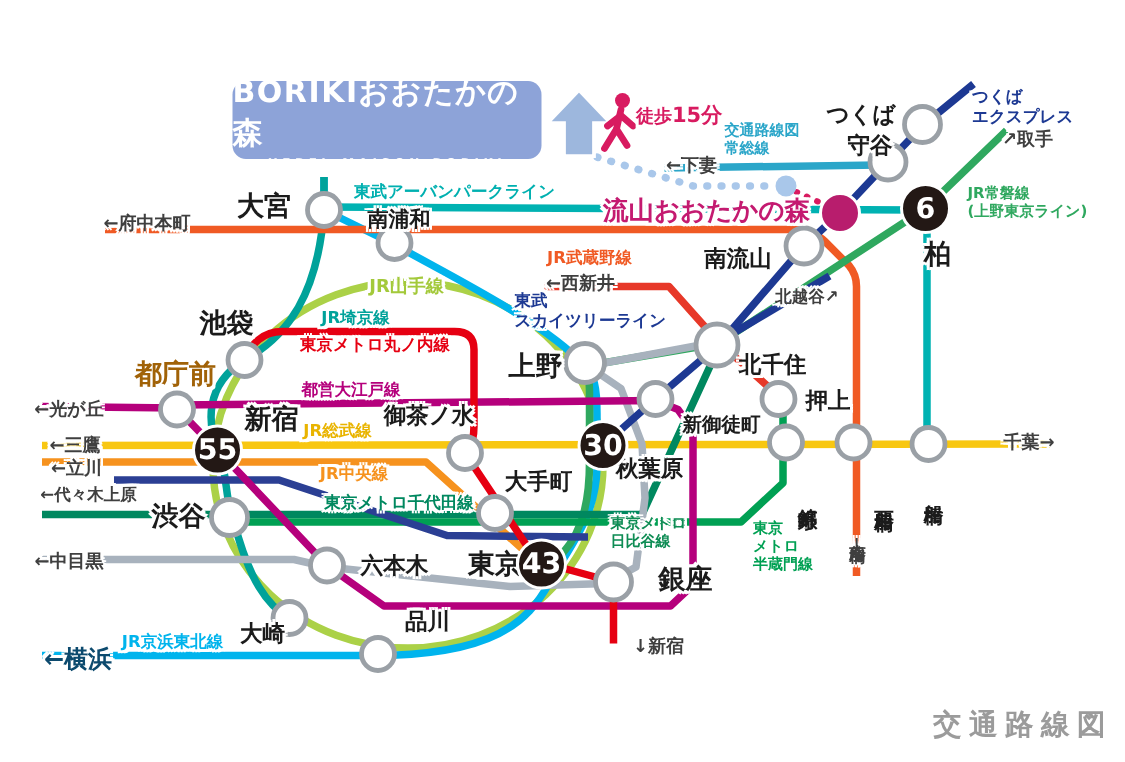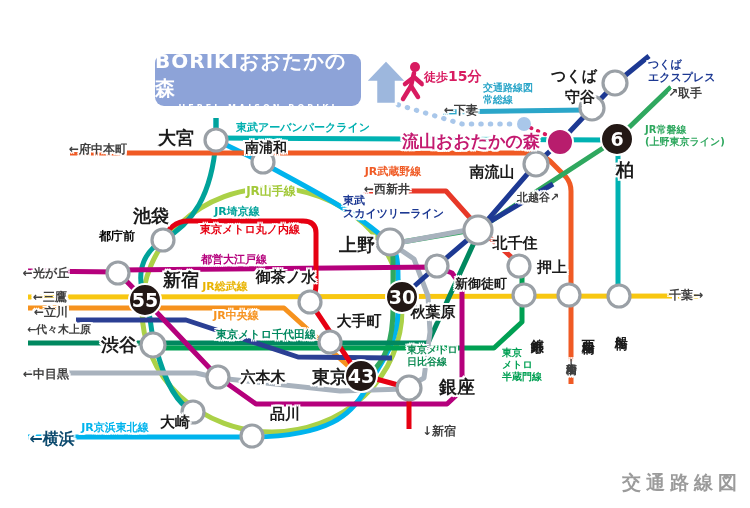--- a/index.html
+++ b/index.html
@@ -90,21 +90,21 @@
       <path d="M414,73 L411,86" fill="none"></path>
       <path d="M414,77 L405,84 M414,77 L422,84" fill="none"></path>
       <path d="M411,86 L403,99 M411,86 L418,97" fill="none"></path>
     </g>
   </svg>
 
   <div id="labels-layer">
       <div class="lbl" style="left: 176px; top: 138px; font-size: 18px; color: rgb(27, 27, 27);">大宮</div>
       <div class="lbl" style="left: 266px; top: 147px; font-size: 14px; color: rgb(27, 27, 27);">南浦和</div>
       <div class="lbl" style="left: 151px; top: 216px; font-size: 18px; color: rgb(27, 27, 27);">池袋</div>
-      <div class="lbl" style="left: 117px; top: 236px; font-size: 12px; color: #000000;">都庁前</div>
+      <div class="lbl" style="left: 117px; top: 250px; font-size: 18px; color: #a16207;">都庁前</div>
       <div class="lbl" style="left: 181px; top: 280px; font-size: 18px; color: rgb(27, 27, 27);">新宿</div>
       <div class="lbl" style="left: 119px; top: 345px; font-size: 18px; color: rgb(27, 27, 27);">渋谷</div>
       <div class="lbl" style="left: 175px; top: 422px; font-size: 15px; color: rgb(27, 27, 27);">大崎</div>
       <div class="lbl" style="left: 285px; top: 414px; font-size: 15px; color: rgb(27, 27, 27);">品川</div>
       <div class="lbl" style="left: 263px; top: 377px; font-size: 15px; color: rgb(27, 27, 27);">六本木</div>
       <div class="lbl" style="left: 286px; top: 277px; font-size: 15px; color: rgb(27, 27, 27);">御茶ノ水</div>
       <div class="lbl" style="left: 359px; top: 321px; font-size: 15px; color: rgb(27, 27, 27);">大手町</div>
       <div class="lbl" style="left: 330px; top: 377px; font-size: 18px; color: rgb(27, 27, 27);">東京</div>
       <div class="lbl" style="left: 444px; top: 387px; font-size: 18px; color: rgb(27, 27, 27); margin-left: 13px;">銀座</div>
       <div class="lbl" style="left: 433px; top: 312px; font-size: 15px; color: rgb(27, 27, 27);">秋葉原</div>

